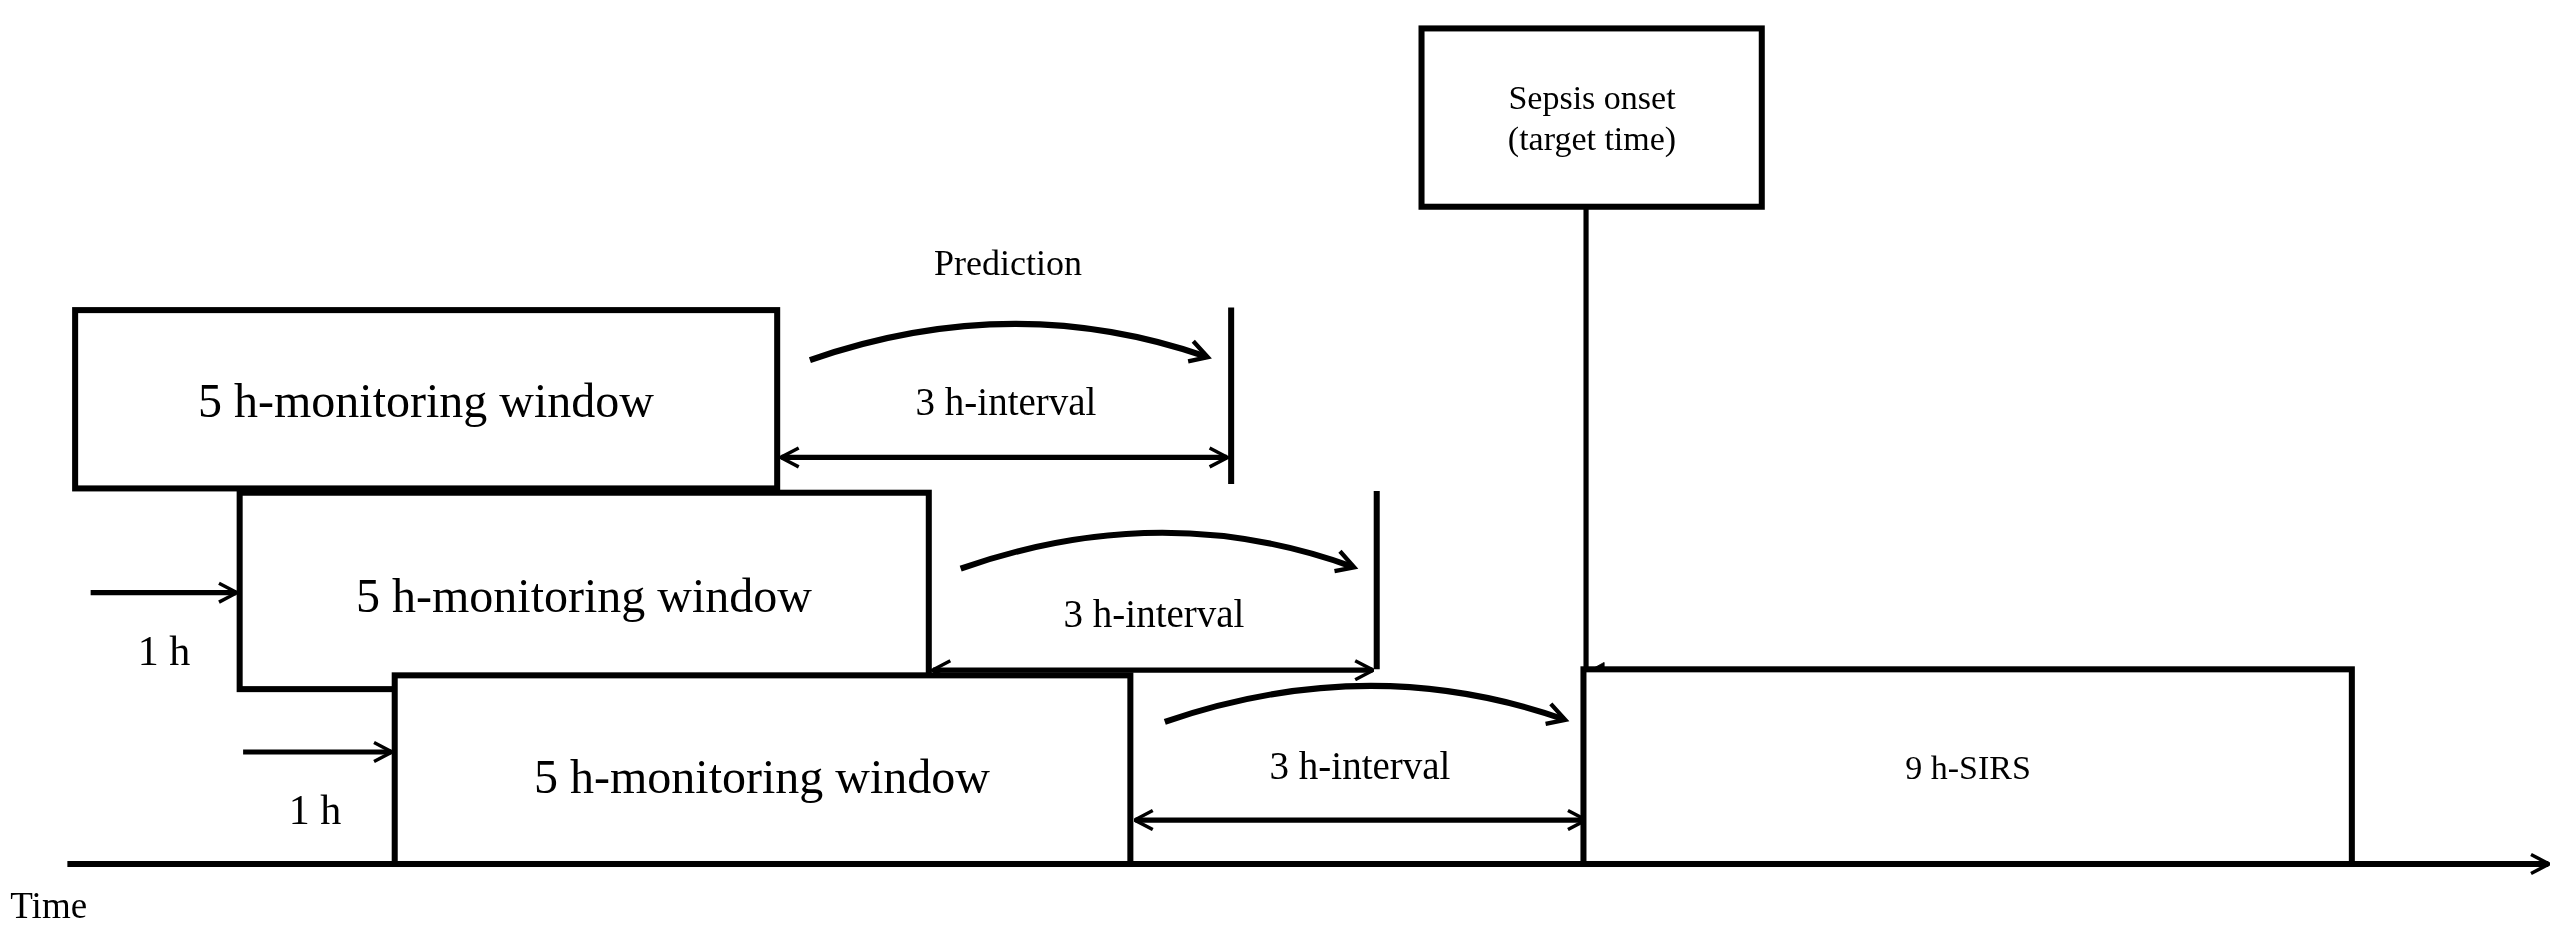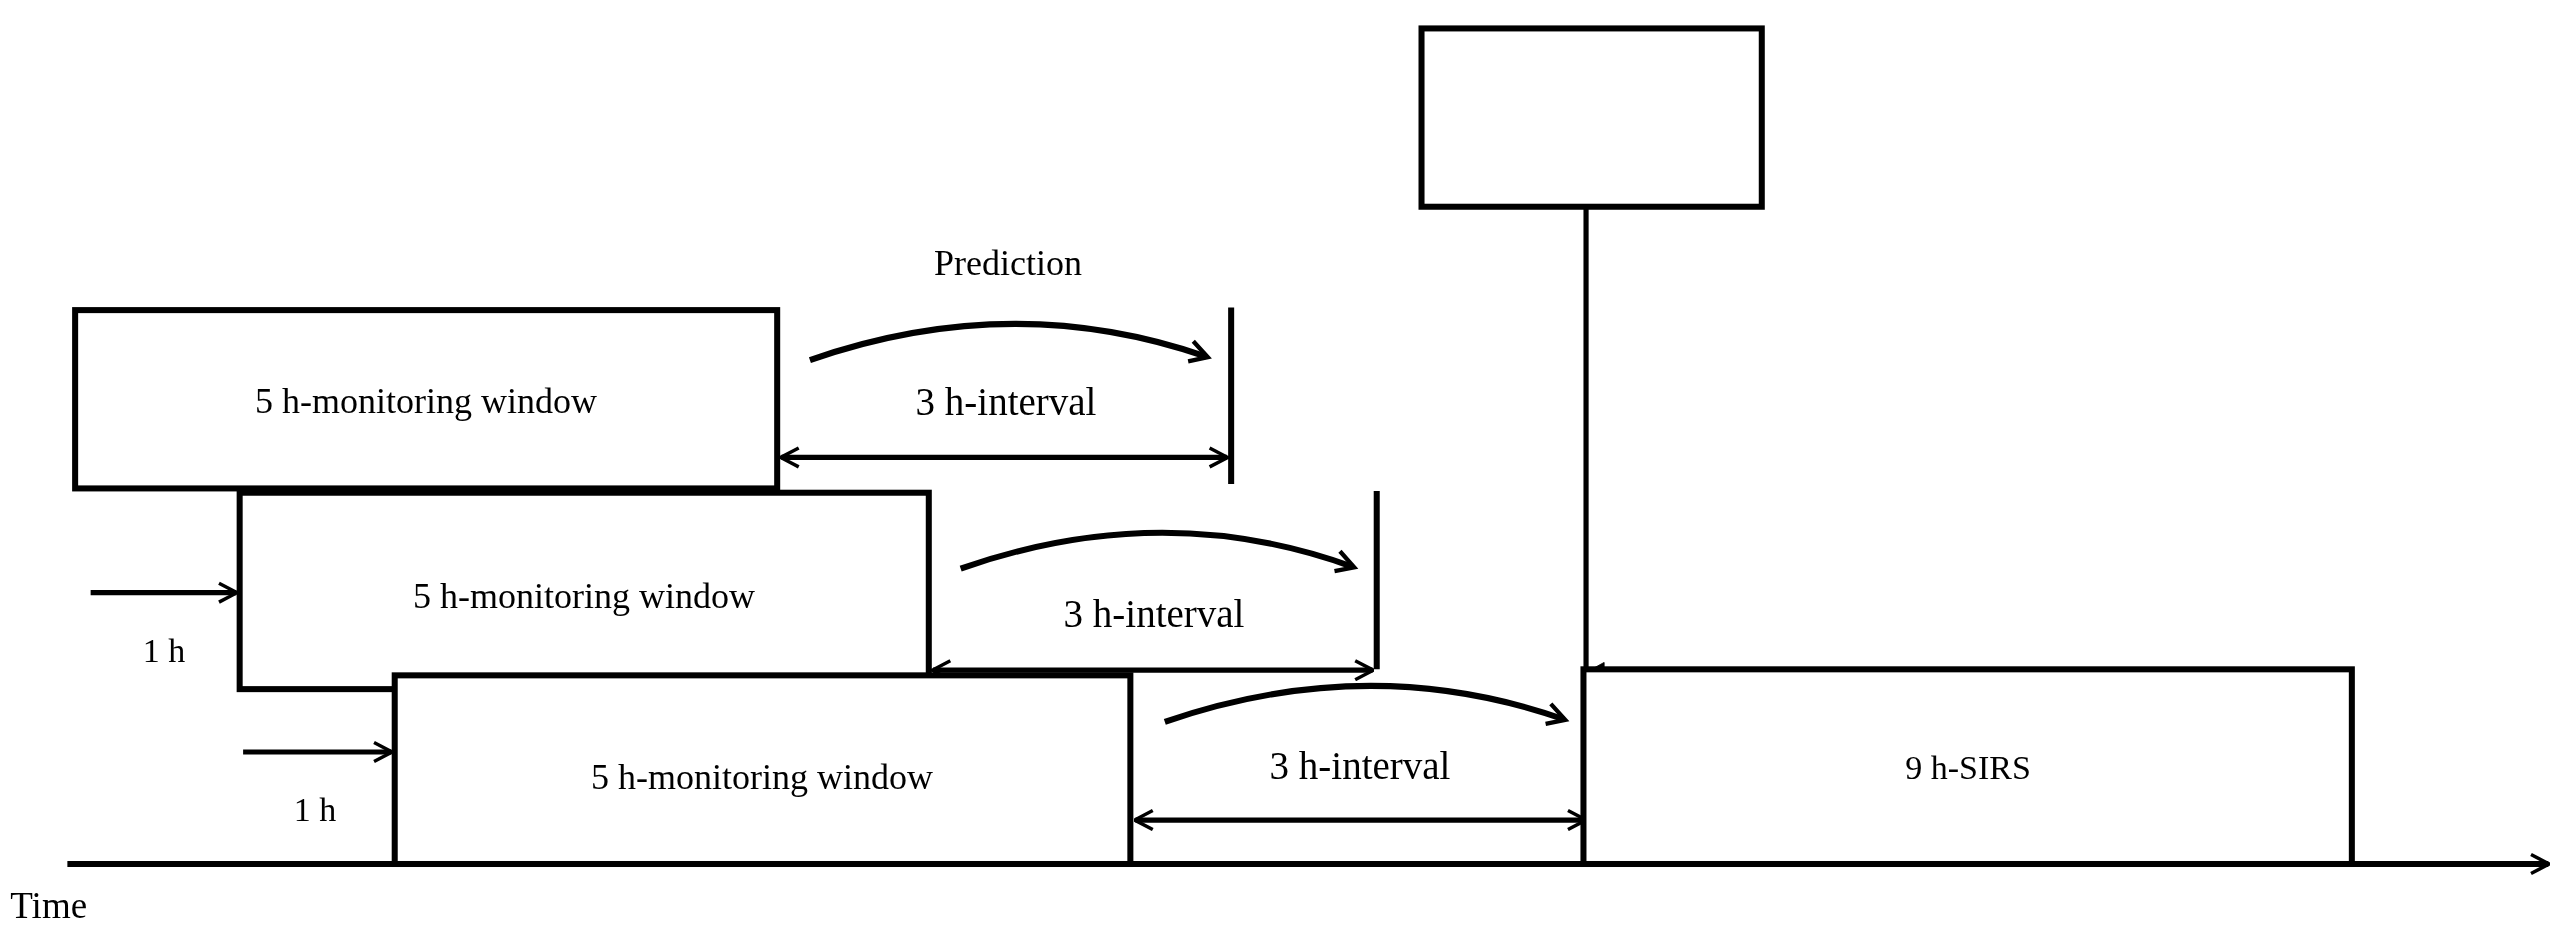--- a/index.html
+++ b/index.html
@@ -31,30 +31,30 @@
     white-space: nowrap;
     line-height: 1;
     color: #000000;
     font-family: "Liberation Serif", "DejaVu Serif", serif;
   }
   .lbl-center {
     text-align: center;
     transform: translate(-50%, -50%);
   }
   .box-label {
-    font-size: 36px;
+    font-size: 48px;
   }
   .interval-label {
     font-size: 39px;
   }
   .prediction-label {
     font-size: 36px;
   }
   .hour-label {
-    font-size: 34px;
+    font-size: 42px;
   }
   .sirs-label {
     font-size: 34px;
   }
   .sepsis-label {
     font-size: 34px;
     line-height: 1.22;
     text-align: center;
   }
   .time-label {
@@ -119,19 +119,23 @@
   <div class="lbl lbl-center prediction-label" style="left:1008px; top:263px;">Prediction</div>
 
   <div class="lbl lbl-center box-label" style="left:584px; top:596px;">5 h-monitoring window</div>
   <div class="lbl lbl-center interval-label" style="left:1154px; top:613px;">3 h-interval</div>
   <div class="lbl lbl-center hour-label" style="left:164px; top:651px;">1 h</div>
 
   <div class="lbl lbl-center box-label" style="left:762px; top:777px;">5 h-monitoring window</div>
   <div class="lbl lbl-center interval-label" style="left:1360px; top:765px;">3 h-interval</div>
   <div class="lbl lbl-center hour-label" style="left:315px; top:810px;">1 h</div>
 
+  <div class="lbl lbl-center sepsis-label" style="left:1592px; top:118px;">
+    <div>Sepsis onset</div>
+    <div>(target time)</div>
+  </div>
 
   <div class="lbl lbl-center sirs-label" style="left:1968px; top:768px;">9 h-SIRS</div>
 
   <div class="lbl time-label" style="left:10.3px; top:887px;">Time</div>
 
 </div>
 
 
 </body></html>

